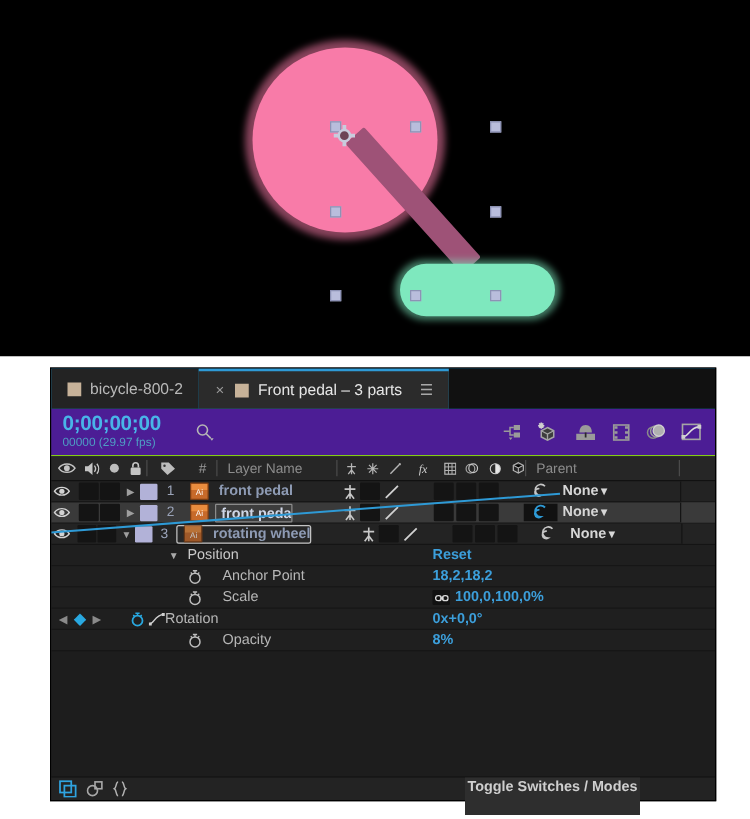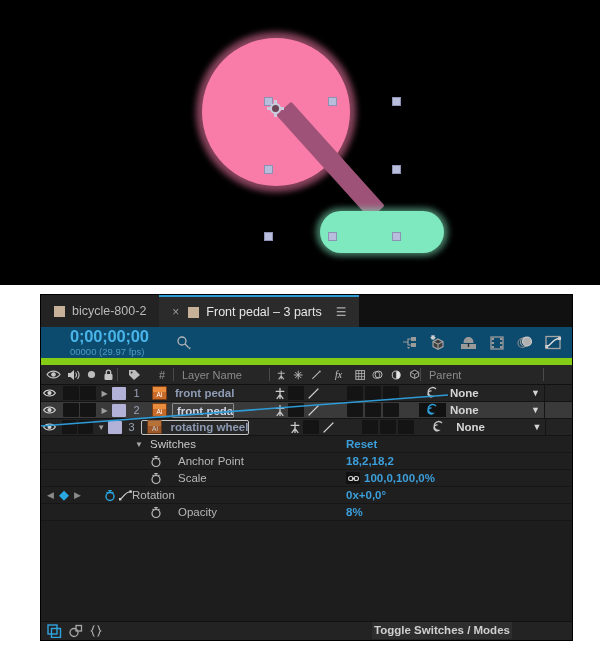--- a/index.html
+++ b/index.html
@@ -124,25 +124,24 @@
     font-size: 12px; color: #9a9a9a; margin-right: 2px;
   }
   .tab-menu {
     font-size: 12px; color: #a8a8a8; margin-left: 7px;
   }
   .tab-filler { flex: 1; background: #111111; }
 
   
   .time-bar {
     height: 38px;
-    background: #0c4a6e;
+    background: #4c1d95;
     display: flex; align-items: center;
-    border-bottom: 7px solid #84cc16;
+    border-bottom: 1px solid #84cc16;
     flex: 0 0 auto;
-    padding-left: 20px;
   }
   .tc-block { padding-left: 9px; width: 110px; }
   .tc-main {
     font-size: 16.5px; font-weight: bold; color: #49b4e8;
     letter-spacing: -0.2px; line-height: 1.05;
     font-family: "Liberation Sans", sans-serif;
   }
   .tc-sub { font-size: 9.5px; color: #4e9dc4; line-height: 1.2; margin-top: 1px; }
   .search-box {
     width: 70px; height: 20px;
@@ -225,21 +224,21 @@
     height: 15px; line-height: 14px; border-radius: 1px;
   }
   .lr-switches {
     width: 150px; display: flex; align-items: center;
     gap: 1px; padding-left: 4px;
   }
   .lr-parentico { width: 27px; display: flex; justify-content: center; align-items: center; }
   .lr-parentico.hl { background: #111; }
   .parent-drop {
     width: 98px; height: 28px;
-    display: flex; align-items: center; justify-content: space-between;
+    display: flex; align-items: center; 
     padding: 0 4px; color: #d6d6d6; font-size: 11.5px; font-weight: bold;
   }
   .lr-endcol { width: 28px; height: 100%; border-left: 1px solid #141414; background: #232323;}
   .lr-endcol.sel { background: #3a3a3a; }
 
   
   .prop-row {
     height: 17px; display: flex; align-items: center;
     border-bottom: 1px solid #161616;
     font-size: 11.5px; background: #1f1f1f;
@@ -278,21 +277,21 @@
     display: flex; align-items: center;
     border-top: 1px solid #111;
     flex: 0 0 auto;
     font-size: 11px;
   }
   .bb-left { display: flex; align-items: center; gap: 7px; padding-left: 6px; }
   .bb-toggle {
     position: absolute; left: 270px;
     width: 140px; text-align: center;
     color: #cfcfcf; font-size: 11.5px; font-weight: bold;
-    background: #2e2e2e; height: 17px; line-height: 17px;
+    background: #2e2e2e; height: 30px; line-height: 17px;
   }
   .bb-wrap { position: relative; flex: 1; height: 100%; }
 </style>
 </head>
 <body>
 
 <div id="comp-viewer">
   <div class="shape-glow-pink"></div>
   <div class="shape-wheel"></div>
   <div class="shape-arm"></div>
@@ -586,21 +585,21 @@
         <span>None</span>
         <span style="font-size:9px">▼</span>
       </div>
       <div class="lr-endcol"></div>
     </div>
 
     <div class="prop-row rowwrap">
       <div class="pr-navi"></div>
       <div style="width:44px"></div>
       <div class="pr-twirl">▼</div>
-      <div class="pr-label grp">Switches</div>
+      <div class="pr-label grp">Position</div>
       <div class="pr-valcell">
         <span>Reset</span>
       </div>
     </div>
 
     <div class="prop-row rowwrap">
       <div class="pr-navi"></div>
       <div style="width:60px"></div>
       <div class="pr-stop">
         <svg width="12" height="13" viewBox="0 0 12 13">

